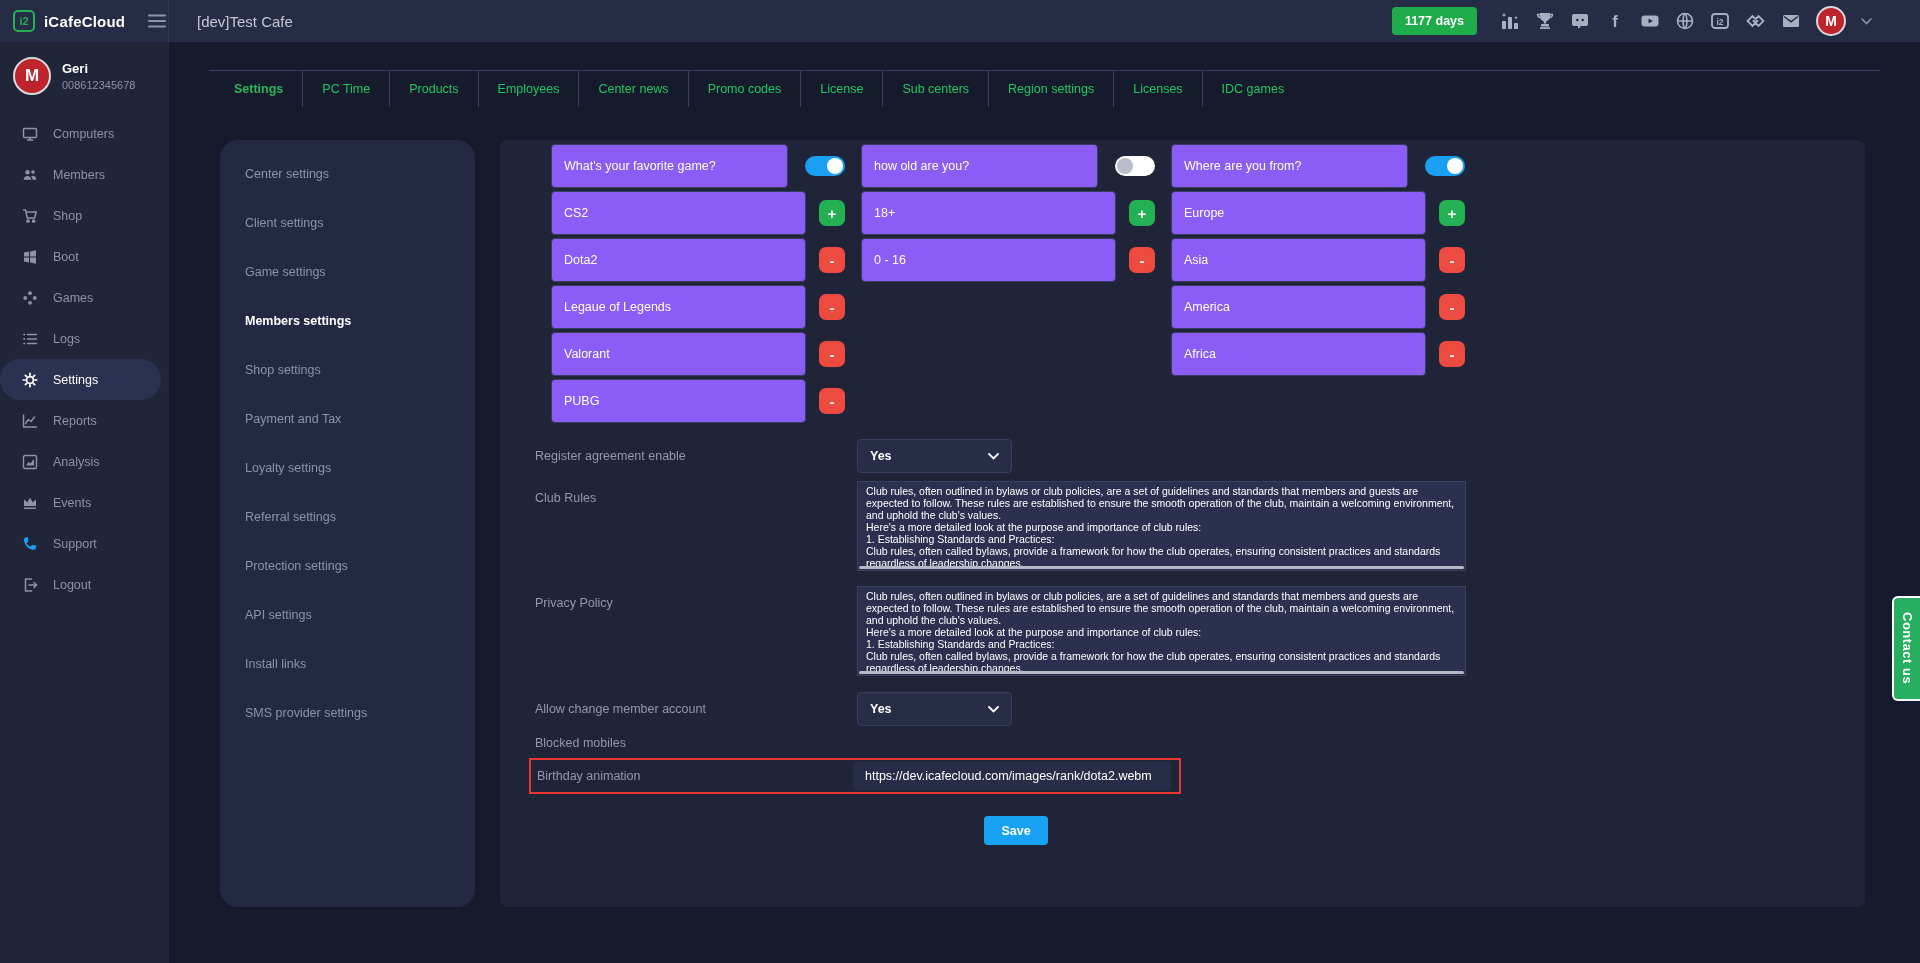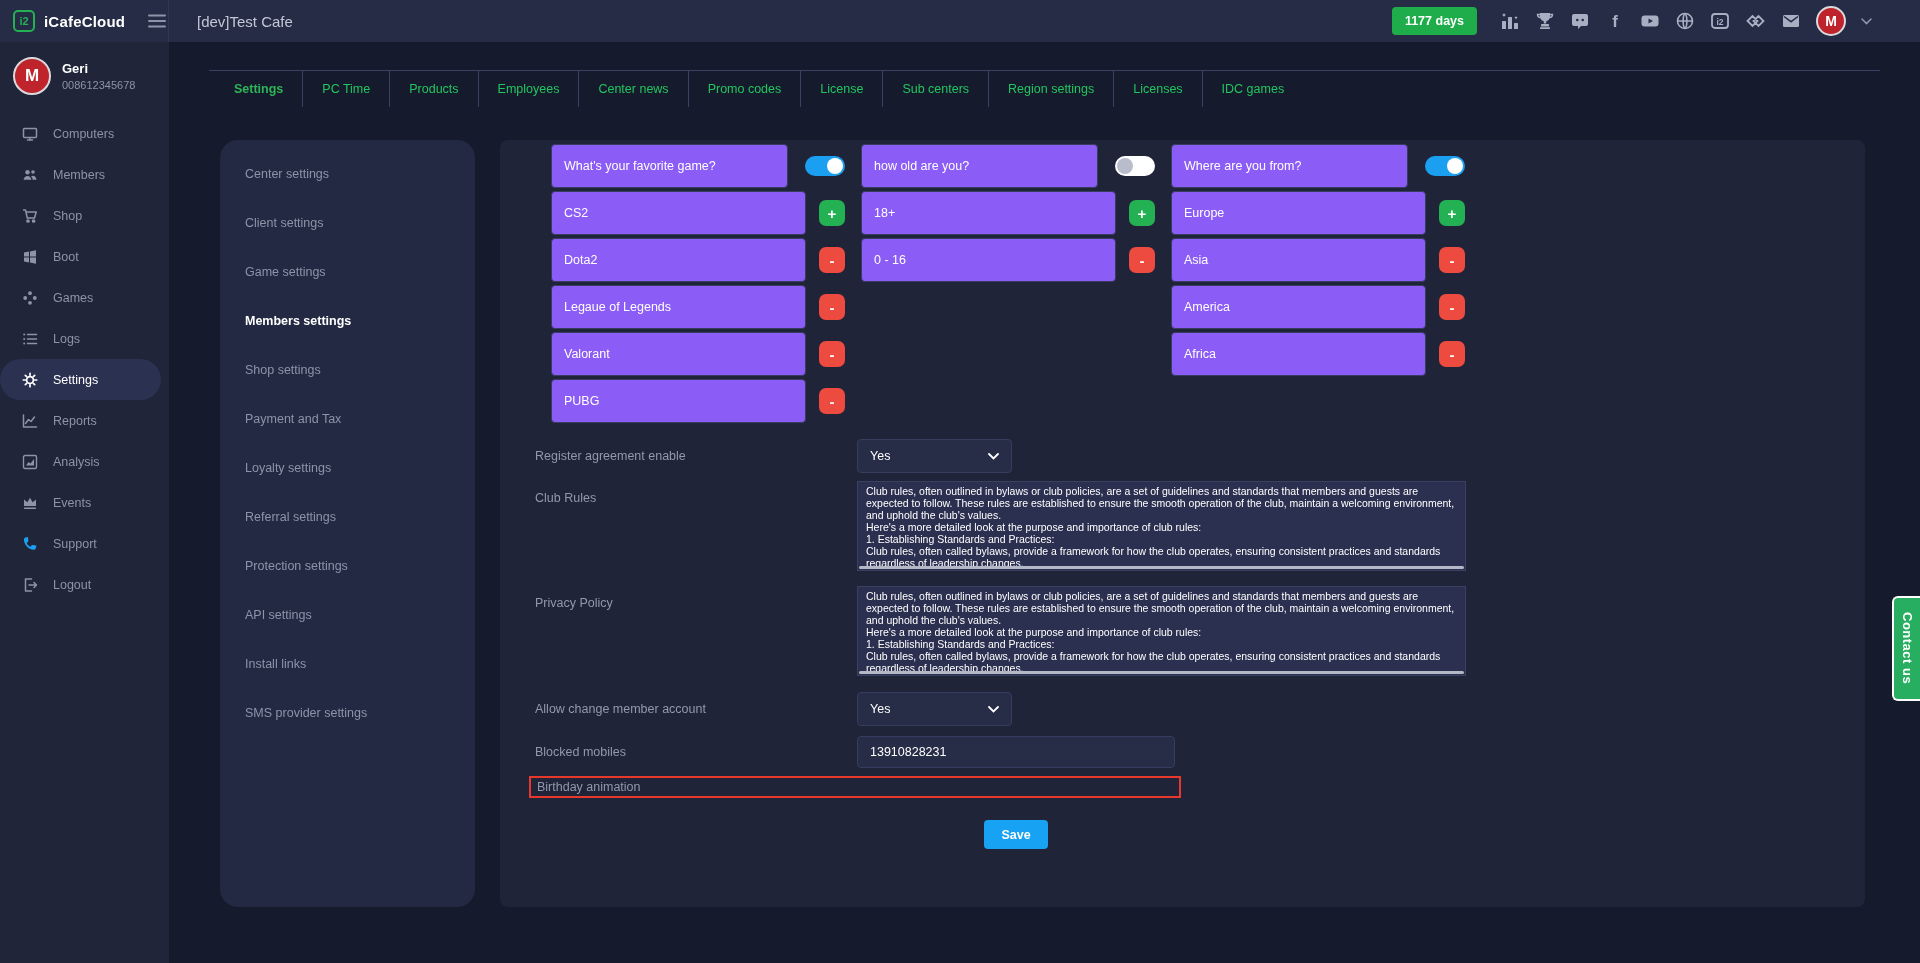--- a/index.html
+++ b/index.html
@@ -74,21 +74,21 @@
   .toggle.off .knob{left:2px;background:#b9bdcb}
 
   
   .fields{margin-top:22px}
   .field-row{display:flex;align-items:center}
   .field-label{width:322px;flex:none;color:#9298ad;font-size:12.5px}
   .row-top{align-items:flex-start}
   .row-top .field-label{padding-top:10px}
   .select{width:155px;height:34px;background:#272c47;border:1px solid #373d5e;border-radius:4px;
     display:flex;align-items:center;justify-content:space-between;padding:0 12px;cursor:pointer}
-  .select .sel-val{font-size:12.5px;font-weight:normal;color:#fff}
+  .select .sel-val{font-size:12.5px;font-weight:bold;color:#fff}
   .ta-wrap{position:relative;width:609px}
   .textarea{width:609px;height:90px;background:#2b3050;border:1px solid #3a4060;color:#fff;
     font-size:10.5px;line-height:1.14;padding:4px 8px;font-family:"Liberation Sans",sans-serif;
     resize:none;overflow:hidden;white-space:pre-wrap;outline:none;display:block}
   .hscroll{position:absolute;left:2px;right:2px;bottom:2px;height:3px;background:#b4b8c6;border-radius:2px}
   .wide-input{width:318px;flex:none;height:32px;background:#272c47;border:1px solid #373d5e;border-radius:4px;
     color:#fff;font-size:12.5px;padding:0 12px;font-family:"Liberation Sans",sans-serif;outline:none}
   .birthday-row{display:flex;align-items:center;border:2px solid #e8372d;width:652px;
     margin-left:-6px;padding:2px 4px 2px 6px;margin-top:8px}
   .birthday-row .field-label{width:316px}
@@ -489,25 +489,25 @@
             <span>
                 <svg width="11" height="7" viewBox="0 0 11 7" fill="none" stroke="#fff" stroke-width="1.8" stroke-linecap="round">
                   <path d="M1 1l4.5 4.5L10 1"></path>
                 </svg>
               </span>
           </div>
         </div>
 
         <div class="field-row mt10">
           <div class="field-label">Blocked mobiles</div>
-          <input class="wide-input" readonly="" value="13910828231" style="">
         </div>
 
         <div class="birthday-row">
           <div class="field-label">Birthday animation</div>
+          <input class="wide-input" readonly="" value="https://dev.icafecloud.com/images/rank/dota2.webm" style="">
         </div>
 
         <div class="save-row">
           <button class="save-btn">Save</button>
         </div>
       </div>
 
     </div>
   </div>
 </div>

